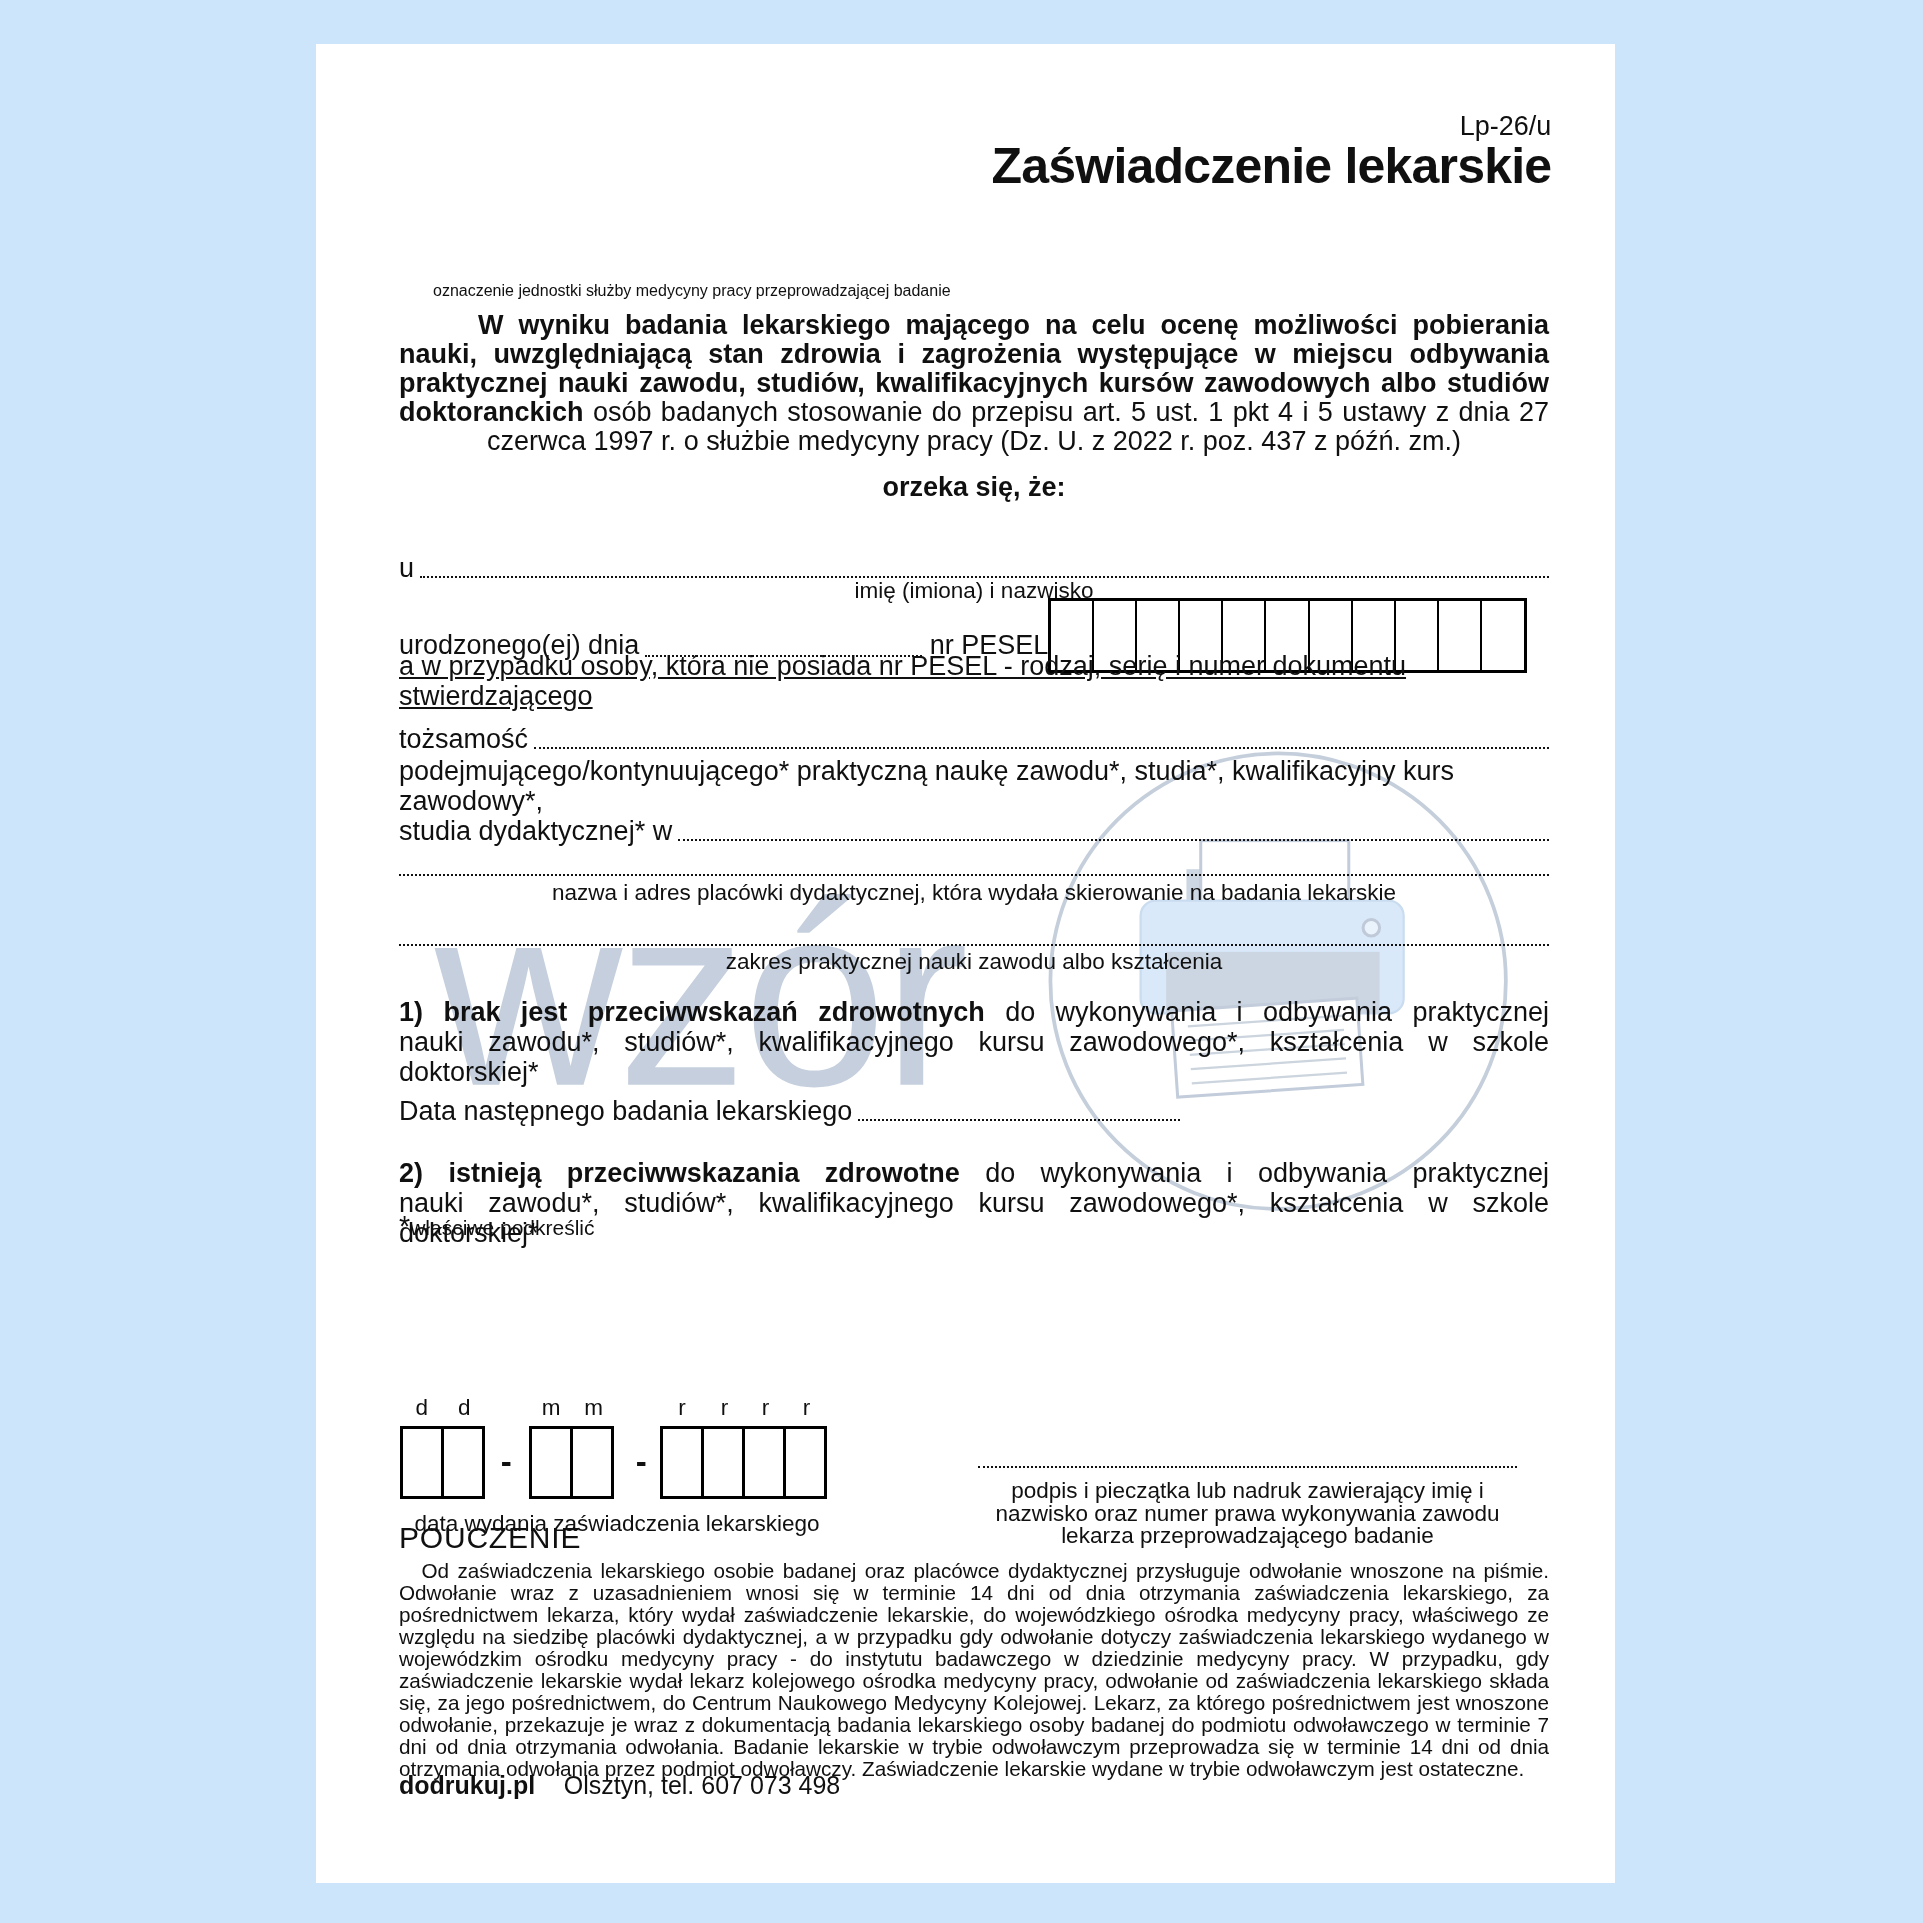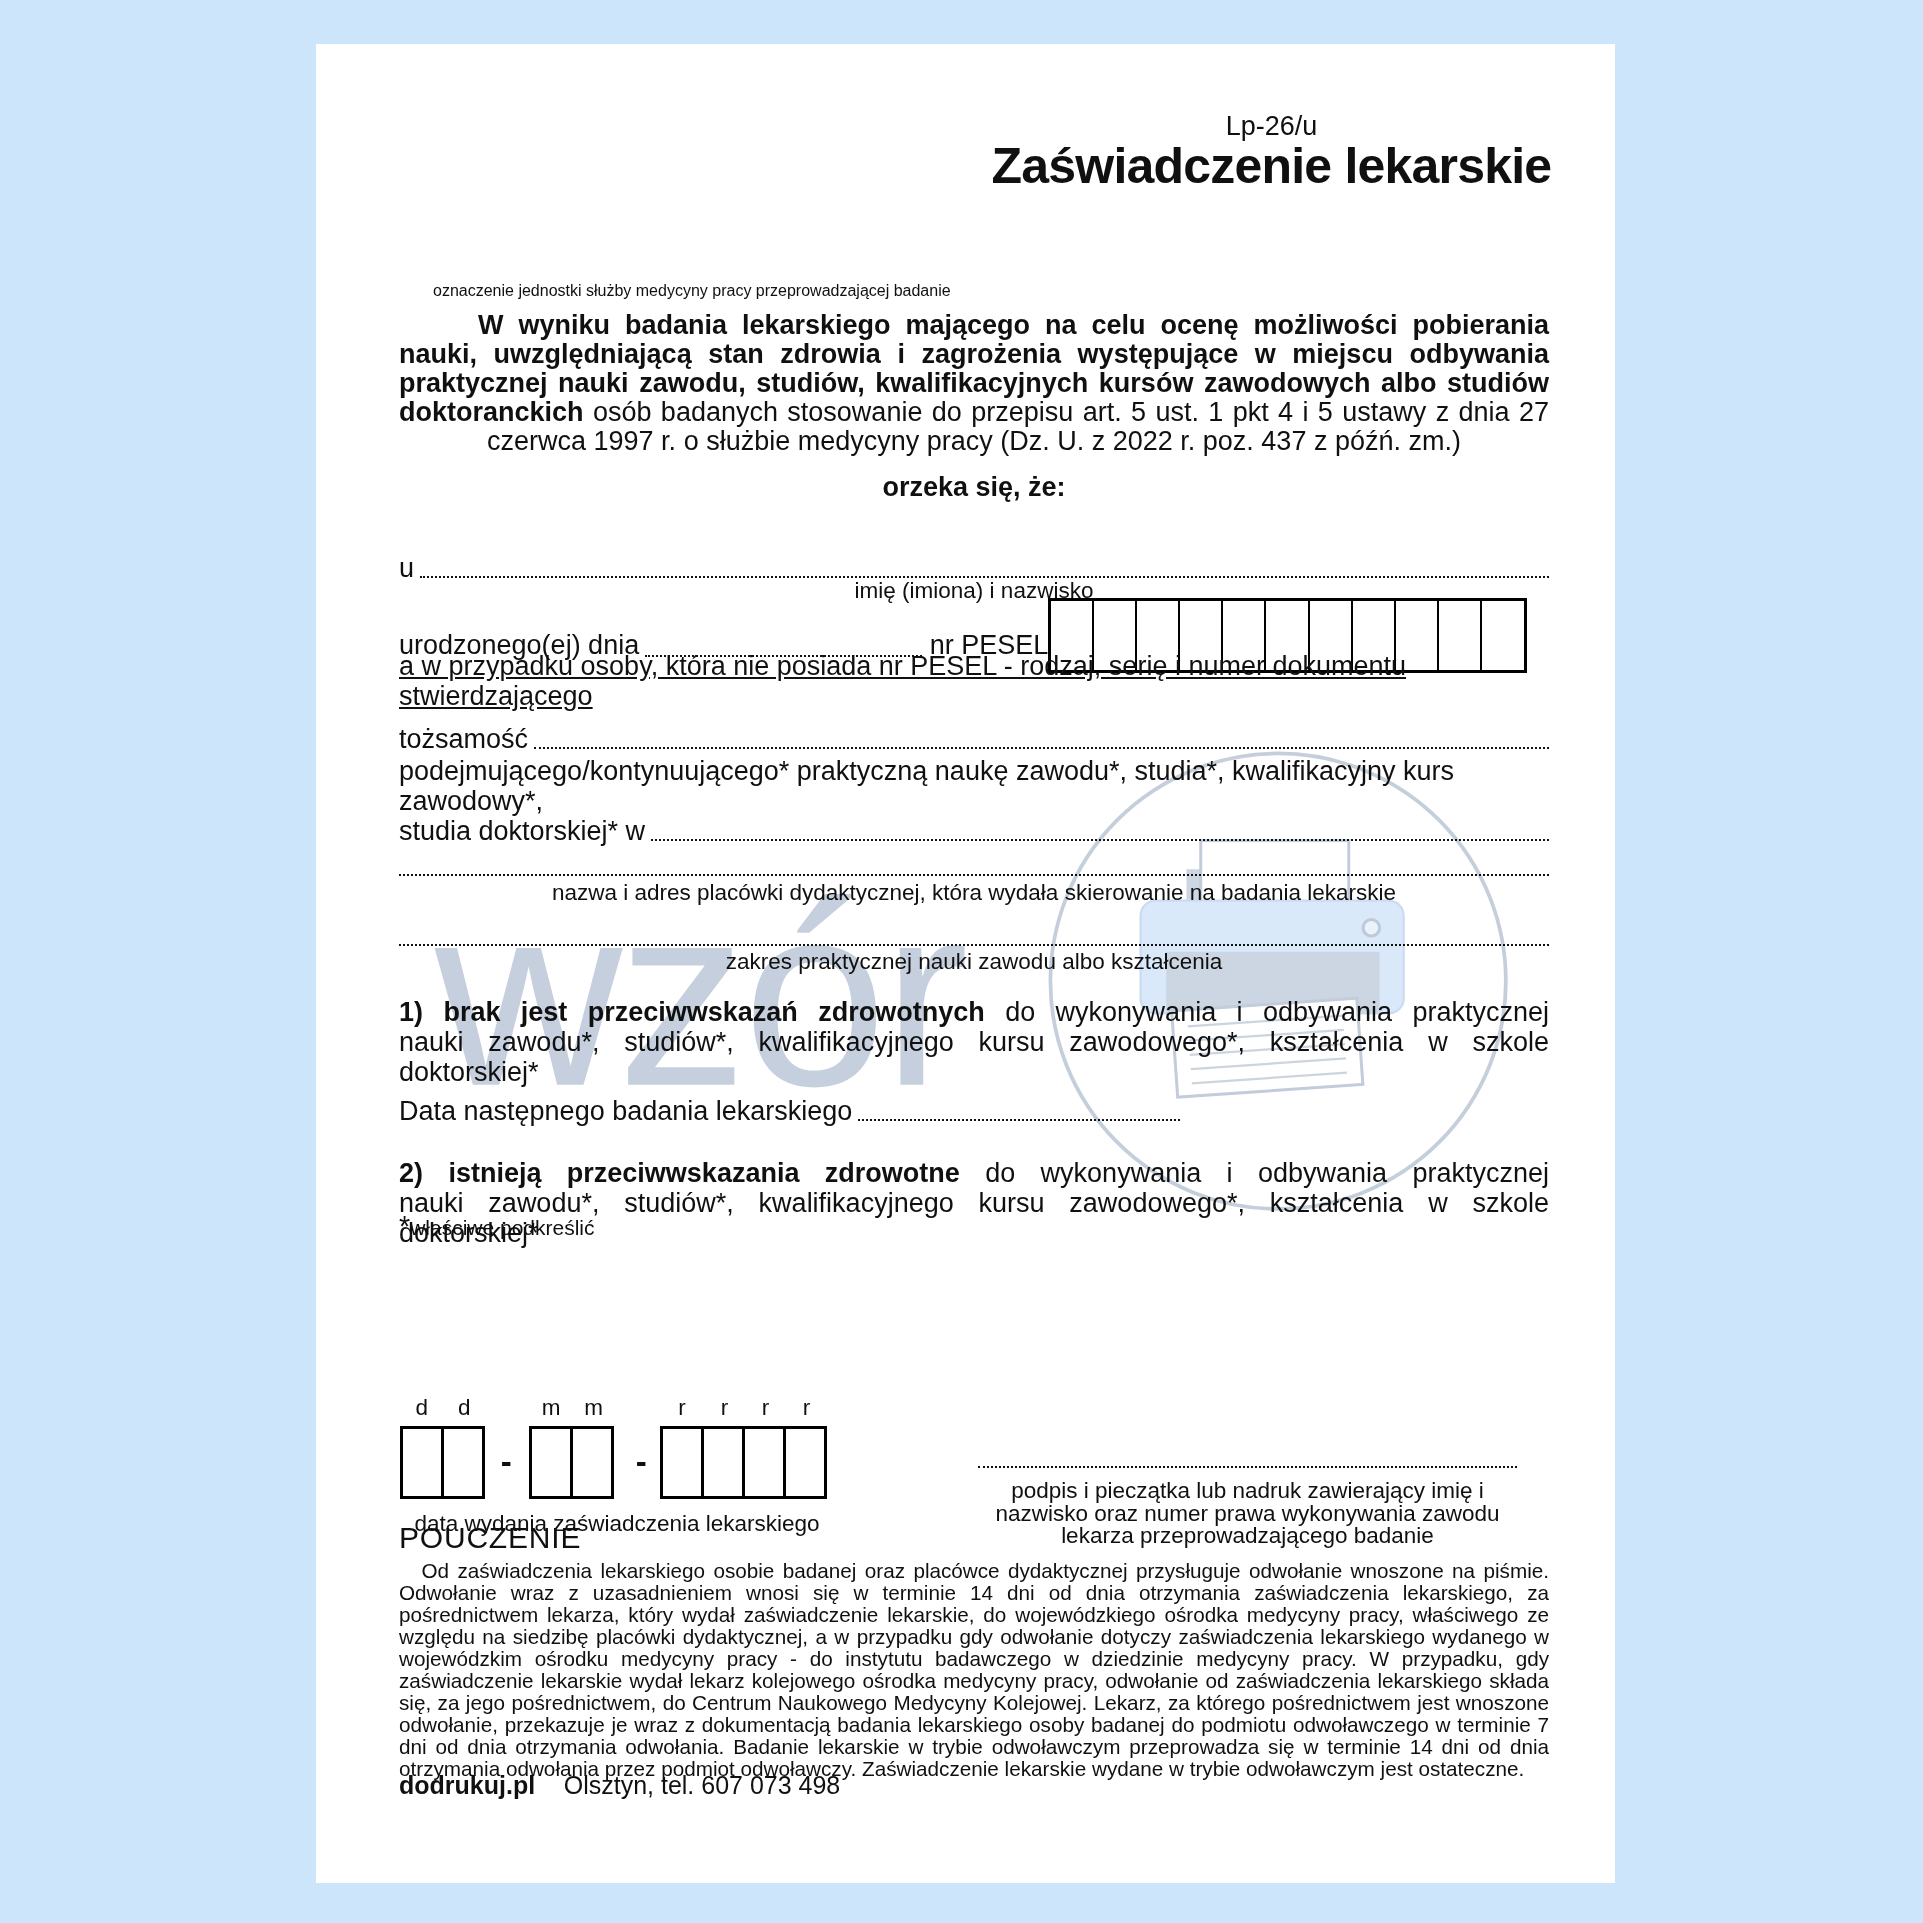--- a/index.html
+++ b/index.html
@@ -2,21 +2,21 @@
 <html style="font-size:12px"><head>
 <meta charset="utf-8">
 <style>
   html,body{margin:0;padding:0;background:#cce5fb;}
   .canvas{position:relative;width:1924px;height:1924px;background:#cce5fb;overflow:hidden;
           font-family:"Liberation Sans","DejaVu Sans",sans-serif;color:#101010;}
   .page{position:absolute;left:316px;top:44px;width:1299px;height:1839px;background:#ffffff;}
   .watermark{position:absolute;left:0;top:0;z-index:1;pointer-events:none;}
   .content{position:absolute;left:83px;top:0;width:1150px;height:100%;z-index:2;}
   .abs{position:absolute;}
-  .header{position:absolute;top:66px;right:-2.3px;text-align:center;}
+  .header{position:absolute;top:66px;right:-2.3px;text-align:right;}
   .form-code{font-size:27px;line-height:33px;}
   .form-title{font-size:50px;font-weight:bold;line-height:47px;letter-spacing:-0.8px;}
   .unit-caption{position:absolute;top:238px;left:34px;font-size:16px;text-align:right;}
   .intro{position:absolute;top:267px;left:0;width:1150px;margin:0;font-size:27px;line-height:29px;
          text-align:justify;text-align-last:center;text-indent:79px;}
   .decree{position:absolute;top:428px;width:100%;text-align:center;font-weight:bold;font-size:27px;}
   .fillrow{position:absolute;left:0;width:1150px;display:flex;align-items:flex-end;font-size:27px;line-height:30px;}
   .fillrow .lbl{white-space:pre;}
   .dots{flex:1;height:0;border-bottom:2.3px dotted #111;margin-bottom:5.3px;margin-left:6px;}
   .dots.fixed{flex:none;}
@@ -120,21 +120,21 @@
       <div class="plain" style="top:607px;text-decoration:underline;">a w przypadku osoby, która nie posiada nr PESEL - rodzaj, serię i numer dokumentu stwierdzającego</div>
 
       <div class="fillrow" style="top:680px;">
         <span class="lbl">tożsamość</span>
         <div class="dots"></div>
       </div>
 
       <div class="plain" style="top:712px;">podejmującego/kontynuującego* praktyczną naukę zawodu*, studia*, kwalifikacyjny kurs zawodowy*,</div>
 
       <div class="fillrow" style="top:772px;">
-        <span class="lbl">studia doktorskiej* w</span>
+        <span class="lbl">studia dydaktycznej* w</span>
         <div class="dots"></div>
       </div>
 
       <div class="dotline" style="top:830px;"></div>
       <div class="caption" style="top:837px;">nazwa i adres placówki dydaktycznej, która wydała skierowanie na badania lekarskie</div>
 
       <div class="dotline" style="top:900px;"></div>
       <div class="caption" style="top:906px;">zakres praktycznej nauki zawodu albo kształcenia</div>
 
       <div class="abs" style="top:953px;left:0;">

